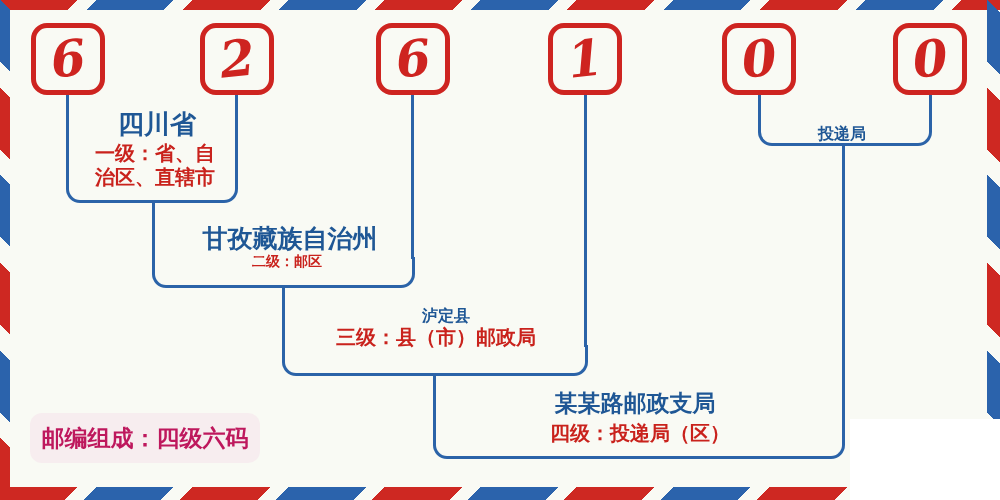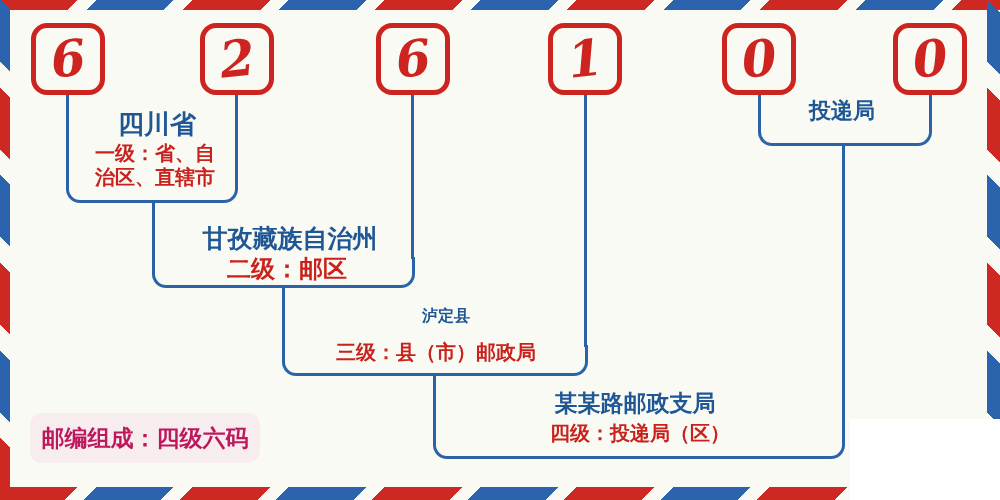--- a/index.html
+++ b/index.html
@@ -60,26 +60,26 @@
   .vl-b6{left:929px;top:95px;height:22px;}
   .ub5{left:758px;top:115px;width:174px;height:31px;}
   .stem5{left:842px;top:144px;height:286px;}
   
   .lbl{position:absolute;z-index:5;text-align:center;font-weight:700;white-space:nowrap;}
   .region{color:#1f5795;}
   .desc{color:#c9221c;}
   .l1-region{left:77px;top:107px;width:160px;font-size:26px;}
   .l1-desc{left:55px;top:141px;width:200px;font-size:20px;line-height:24px;white-space:normal;}
   .l2-region{left:190px;top:222px;width:200px;font-size:25px;}
-  .l2-desc{left:187px;top:253px;width:200px;font-size:24px;}
+  .l2-desc{left:187px;top:253px;width:200px;font-size:14px;}
   .l3-region{left:346px;top:306px;width:200px;font-size:16px;}
-  .l3-desc{left:326px;top:339px;width:220px;font-size:20px;}
+  .l3-desc{left:326px;top:324px;width:220px;font-size:20px;}
   .l4-region{left:535px;top:388px;width:200px;font-size:23px;}
   .l4-desc{left:530px;top:420px;width:220px;font-size:20px;}
-  .l5-label{left:792px;top:96px;width:100px;font-size:22px;}
+  .l5-label{left:792px;top:124px;width:100px;font-size:16px;}
   
   .badge{
     position:absolute;left:30px;top:413px;width:230px;height:50px;z-index:5;
     background:#f7edef;border-radius:12px;
     display:flex;align-items:center;justify-content:center;
   }
   .badge span{color:#be185d;font-weight:700;font-size:23px;white-space:nowrap;}
 </style>
 </head>
 <body>

